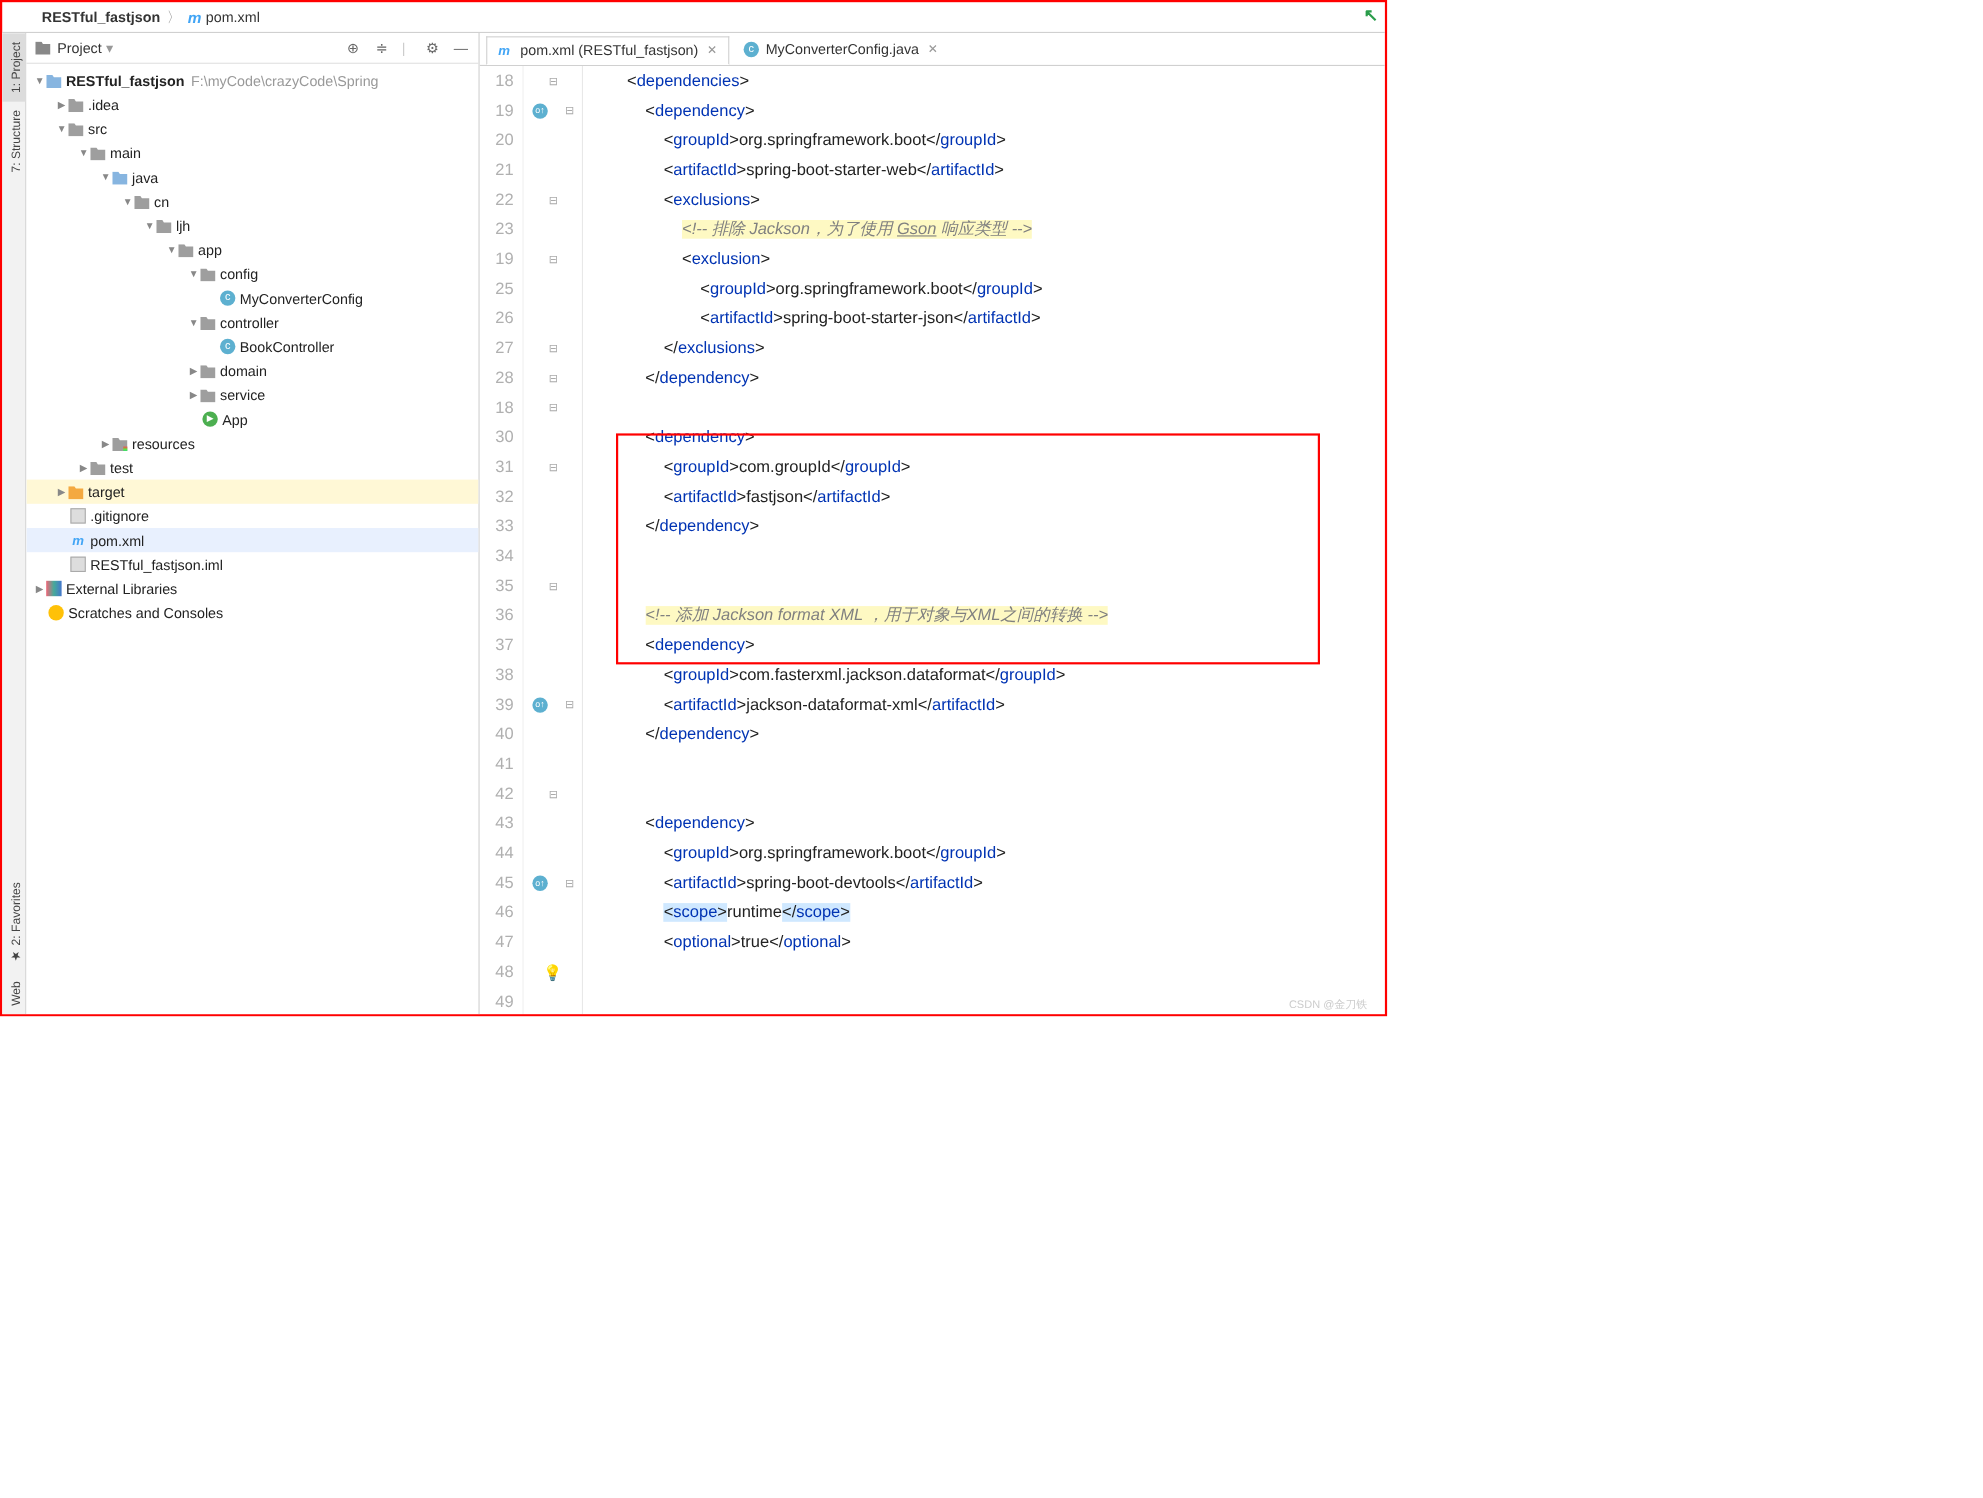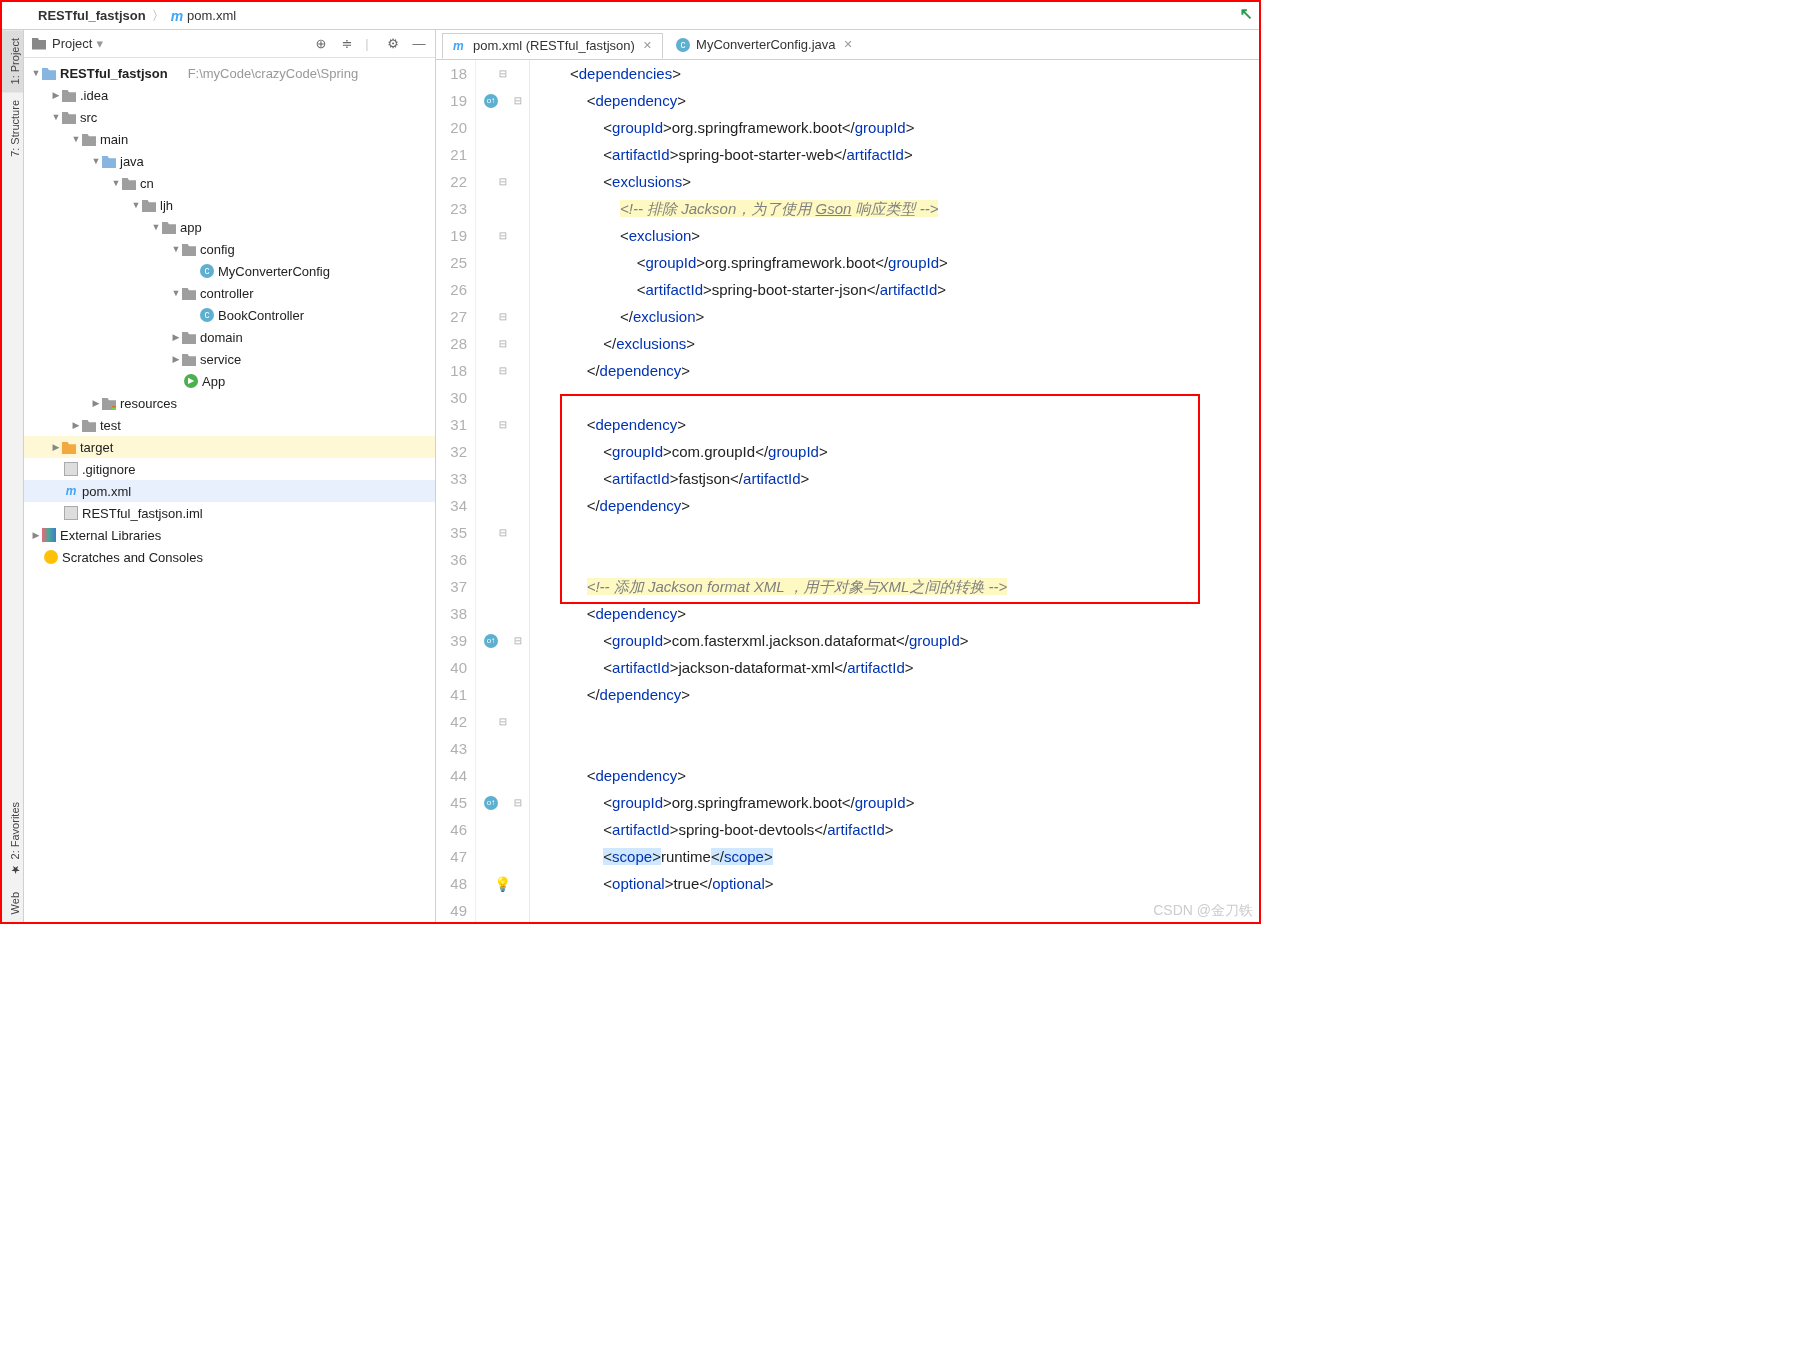--- a/index.html
+++ b/index.html
@@ -36,21 +36,21 @@
 .icon.class { background: #5db0d0; border-radius: 50%; position: relative; }
 .icon.class::after { content:"c"; position:absolute; width:100%; text-align:center; color:#fff; font-size:10px; line-height:14px; }
 .icon.app { background: #4caf50; border-radius: 50%; position: relative; }
 .icon.app::after { content:"▶"; position:absolute; width:100%; text-align:center; color:#fff; font-size:8px; line-height:14px; }
 .icon.maven-m { font-weight: bold; color:#42a5f5; font-style:italic; font-size:12px; line-height:14px; text-align:center; }
 .icon.file { background:#ddd; border:1px solid #aaa; }
 .icon.lib { background:linear-gradient(90deg,#e67,#4a9,#47c); }
 .icon.scratch { background:#ffc107; border-radius:50%; }
 .tree-item .label { color: #222; }
 .tree-item .label.bold { font-weight: bold; }
-.tree-item .path { color: #999; margin-left: 20px; }
+.tree-item .path { color: #999; margin-left: 6px; }
 
 .editor-area { flex: 1; display: flex; flex-direction: column; overflow: hidden; }
 .tabs { height: 30px; display: flex; align-items: center; border-bottom: 1px solid #d0d0d0; padding-left: 6px; }
 .tab { display: flex; align-items: center; padding: 0 10px; height: 26px; margin-right: 2px; border: 1px solid transparent; }
 .tab.active { background: #fff; border: 1px solid #d0d0d0; border-bottom-color: #fff; position: relative; top: 1px; }
 .tab .tab-ic { width: 14px; height: 14px; margin-right: 6px; }
 .tab .tab-ic.m { font-weight:bold; color:#42a5f5; font-style:italic; font-size:12px; line-height:14px; }
 .tab .tab-ic.c { background:#5db0d0; border-radius:50%; position:relative; }
 .tab .tab-ic.c::after { content:"c"; position:absolute; width:100%; text-align:center; color:#fff; font-size:10px; line-height:14px; }
 .tab .tlabel { color: #333; font-size: 13px; }
@@ -64,21 +64,21 @@
 .gutter-icons .override::after { content:"o↑"; color:#fff; font-size:8px; line-height:14px; width:100%; text-align:center; position:absolute; }
 .gutter-icons .fold { color:#aaa; font-size:10px; }
 .gutter-icons .bulb { color:#ffc107; font-size:14px; }
 .code-area { flex: 1; overflow: hidden; position: relative; }
 .code-line { height: 27px; line-height: 27px; white-space: pre; color:#222; padding-left: 40px; }
 .tag { color:#0033b3; }
 .cmt { color:#808080; font-style:italic; background:#fef9c3; }
 .kw { text-decoration: underline; }
 .sel-bg { background:#cfe8ff; }
 .highlight-box { position:absolute; border:2px solid red; pointer-events:none; }
-.watermark { position:absolute; right:6px; bottom:2px; color:#ccc; font-size:14px; }
+.watermark { position:absolute; right:16px; bottom:2px; color:#ccc; font-size:10px; }
 .green-arrow { position:absolute; right:6px; top:2px; color:#2a9d4a; font-size:16px; font-weight:bold; }
 </style>
 </head>
 <body>
 
 <div class="root">
   <span class="green-arrow">↖</span>
   <div class="breadcrumb">
     <span class="bc-item">RESTful_fastjson</span>
     <span class="sep">〉</span>
@@ -314,21 +314,20 @@
         <div class="code-area">
 <div class="code-line">&lt;<span class="tag">dependencies</span>&gt;</div>
 <div class="code-line">    &lt;<span class="tag">dependency</span>&gt;</div>
 <div class="code-line">        &lt;<span class="tag">groupId</span>&gt;<span>org.springframework.boot</span>&lt;/<span class="tag">groupId</span>&gt;</div>
 <div class="code-line">        &lt;<span class="tag">artifactId</span>&gt;<span>spring-boot-starter-web</span>&lt;/<span class="tag">artifactId</span>&gt;</div>
 <div class="code-line">        &lt;<span class="tag">exclusions</span>&gt;</div>
 <div class="code-line">            <span class="cmt"><span>&lt;!-- 排除 Jackson，为了使用 </span><span class="kw">Gson</span><span> 响应类型 --&gt;</span></span></div>
 <div class="code-line">            &lt;<span class="tag">exclusion</span>&gt;</div>
 <div class="code-line">                &lt;<span class="tag">groupId</span>&gt;<span>org.springframework.boot</span>&lt;/<span class="tag">groupId</span>&gt;</div>
 <div class="code-line">                &lt;<span class="tag">artifactId</span>&gt;<span>spring-boot-starter-json</span>&lt;/<span class="tag">artifactId</span>&gt;</div>
-<div class="code-line">            &lt;/<span class="tag">exclusion</span>&gt;</div>
 <div class="code-line">        &lt;/<span class="tag">exclusions</span>&gt;</div>
 <div class="code-line">    &lt;/<span class="tag">dependency</span>&gt;</div>
 <div class="code-line"></div>
 <div class="code-line">    &lt;<span class="tag">dependency</span>&gt;</div>
 <div class="code-line">        &lt;<span class="tag">groupId</span>&gt;<span>com.groupId</span>&lt;/<span class="tag">groupId</span>&gt;</div>
 <div class="code-line">        &lt;<span class="tag">artifactId</span>&gt;<span>fastjson</span>&lt;/<span class="tag">artifactId</span>&gt;</div>
 <div class="code-line">    &lt;/<span class="tag">dependency</span>&gt;</div>
 <div class="code-line"></div>
 <div class="code-line"></div>
 <div class="code-line">    <span class="cmt">&lt;!-- 添加 Jackson format XML ，用于对象与XML之间的转换 --&gt;</span></div>

